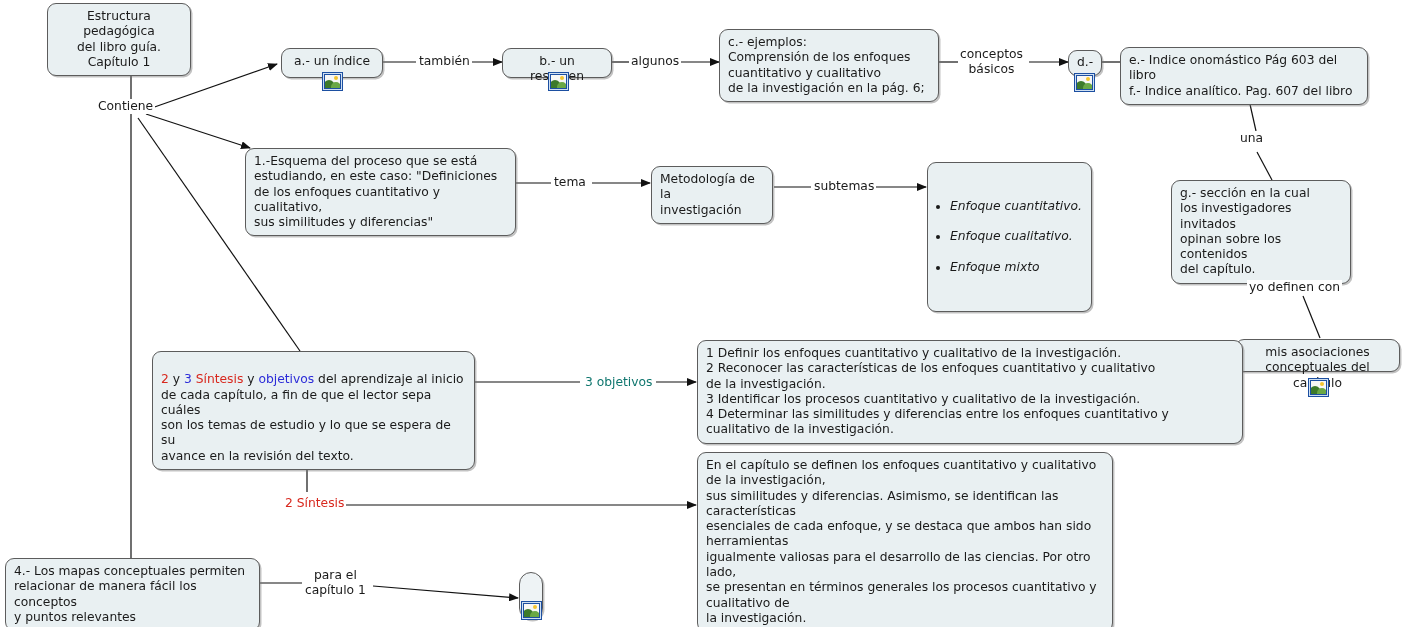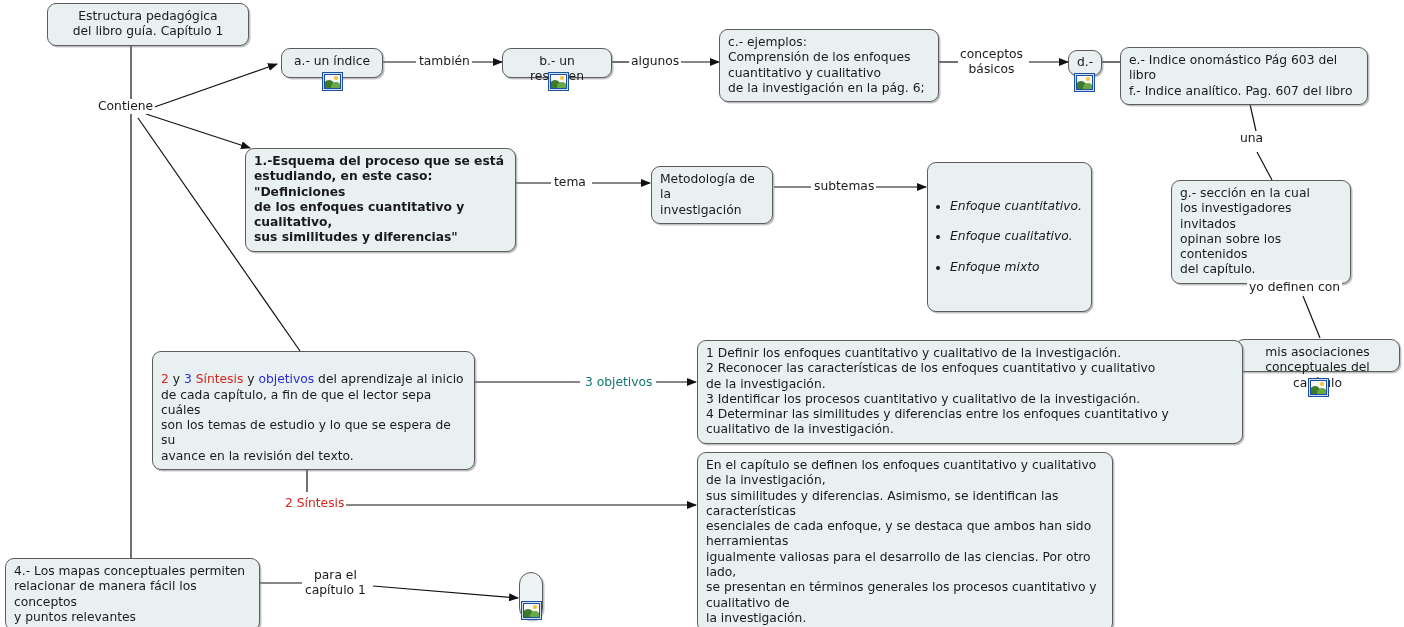--- a/index.html
+++ b/index.html
@@ -144,21 +144,21 @@
       <path d="M656,382 L696,382" marker-end="url(#arrow)"></path>
 
       <path d="M307,440 L307,492"></path>
       <path d="M344,505 L696,505" marker-end="url(#arrow)"></path>
 
       <path d="M260,583 L302,583"></path>
       <path d="M373,586 L518,598" marker-end="url(#arrow)"></path>
     </g>
   </svg>
 
-  <div class="node center" style="left:47px; top:3px; width:202px;">Estructura pedagógica
+  <div class="node center" style="left:47px; top:3px; width:144px;">Estructura pedagógica
 del libro guía. Capítulo 1</div>
 
   <div class="node center" style="left:281px; top:48px; width:102px; height:30px;">a.- un índice</div>
   <div class="pic-icon-wrap" style="left:322px; top:72px;">
     <div class="pic-icon" style="left:1px; top:1px;">
       <div class="sky"></div>
       <div class="sun"></div>
       <div class="hill1"></div>
       <div class="hill2"></div>
     </div>
@@ -185,21 +185,21 @@
       <div class="sky"></div>
       <div class="sun"></div>
       <div class="hill1"></div>
       <div class="hill2"></div>
     </div>
   </div>
 
   <div class="node" style="left:1120px; top:47px; width:248px;">e.- Indice onomástico Pág 603 del libro
 f.- Indice analítico. Pag. 607 del libro</div>
 
-  <div class="node" style="left:245px; top:148px; width:271px;font-weight:bold;">1.-Esquema del proceso que se está
+  <div class="node" style="left:245px; top:148px; width:271px;">1.-Esquema del proceso que se está
 estudiando, en este caso: "Definiciones
 de los enfoques cuantitativo y cualitativo,
 sus similitudes y diferencias"</div>
 
   <div class="node" style="left:651px; top:166px; width:122px;">Metodología de la
 investigación</div>
 
   <div class="node" style="left:927px; top:162px; width:165px; padding:5px 8px;">
     <ul class="bullets">
       <li>Enfoque cuantitativo.</li>

